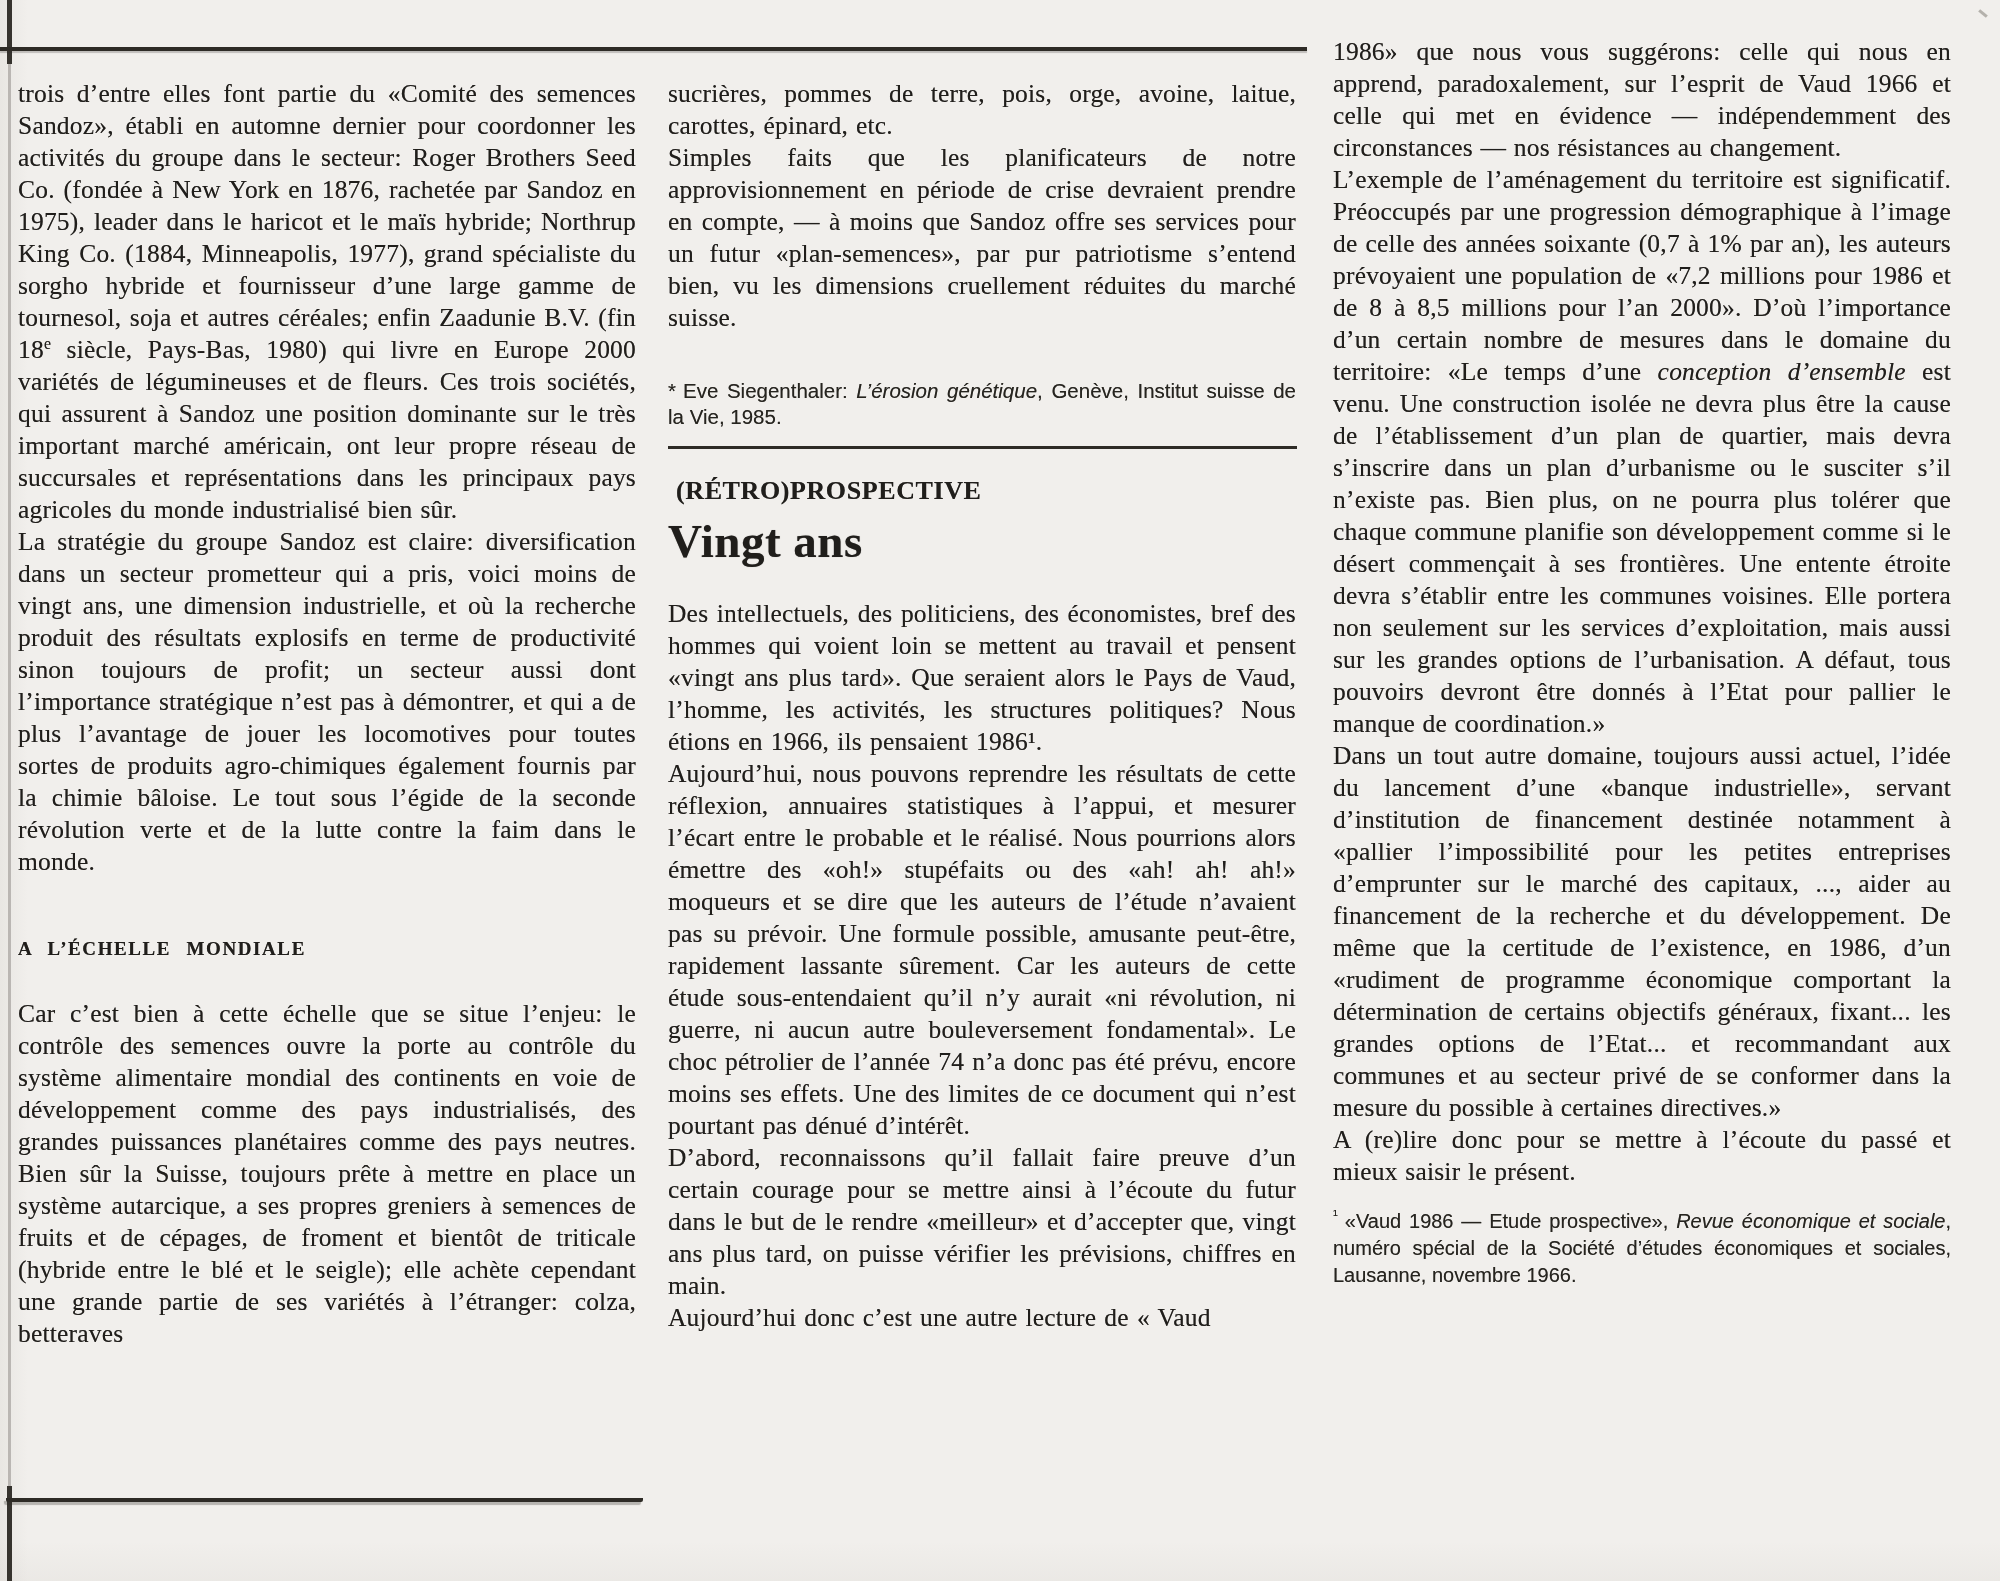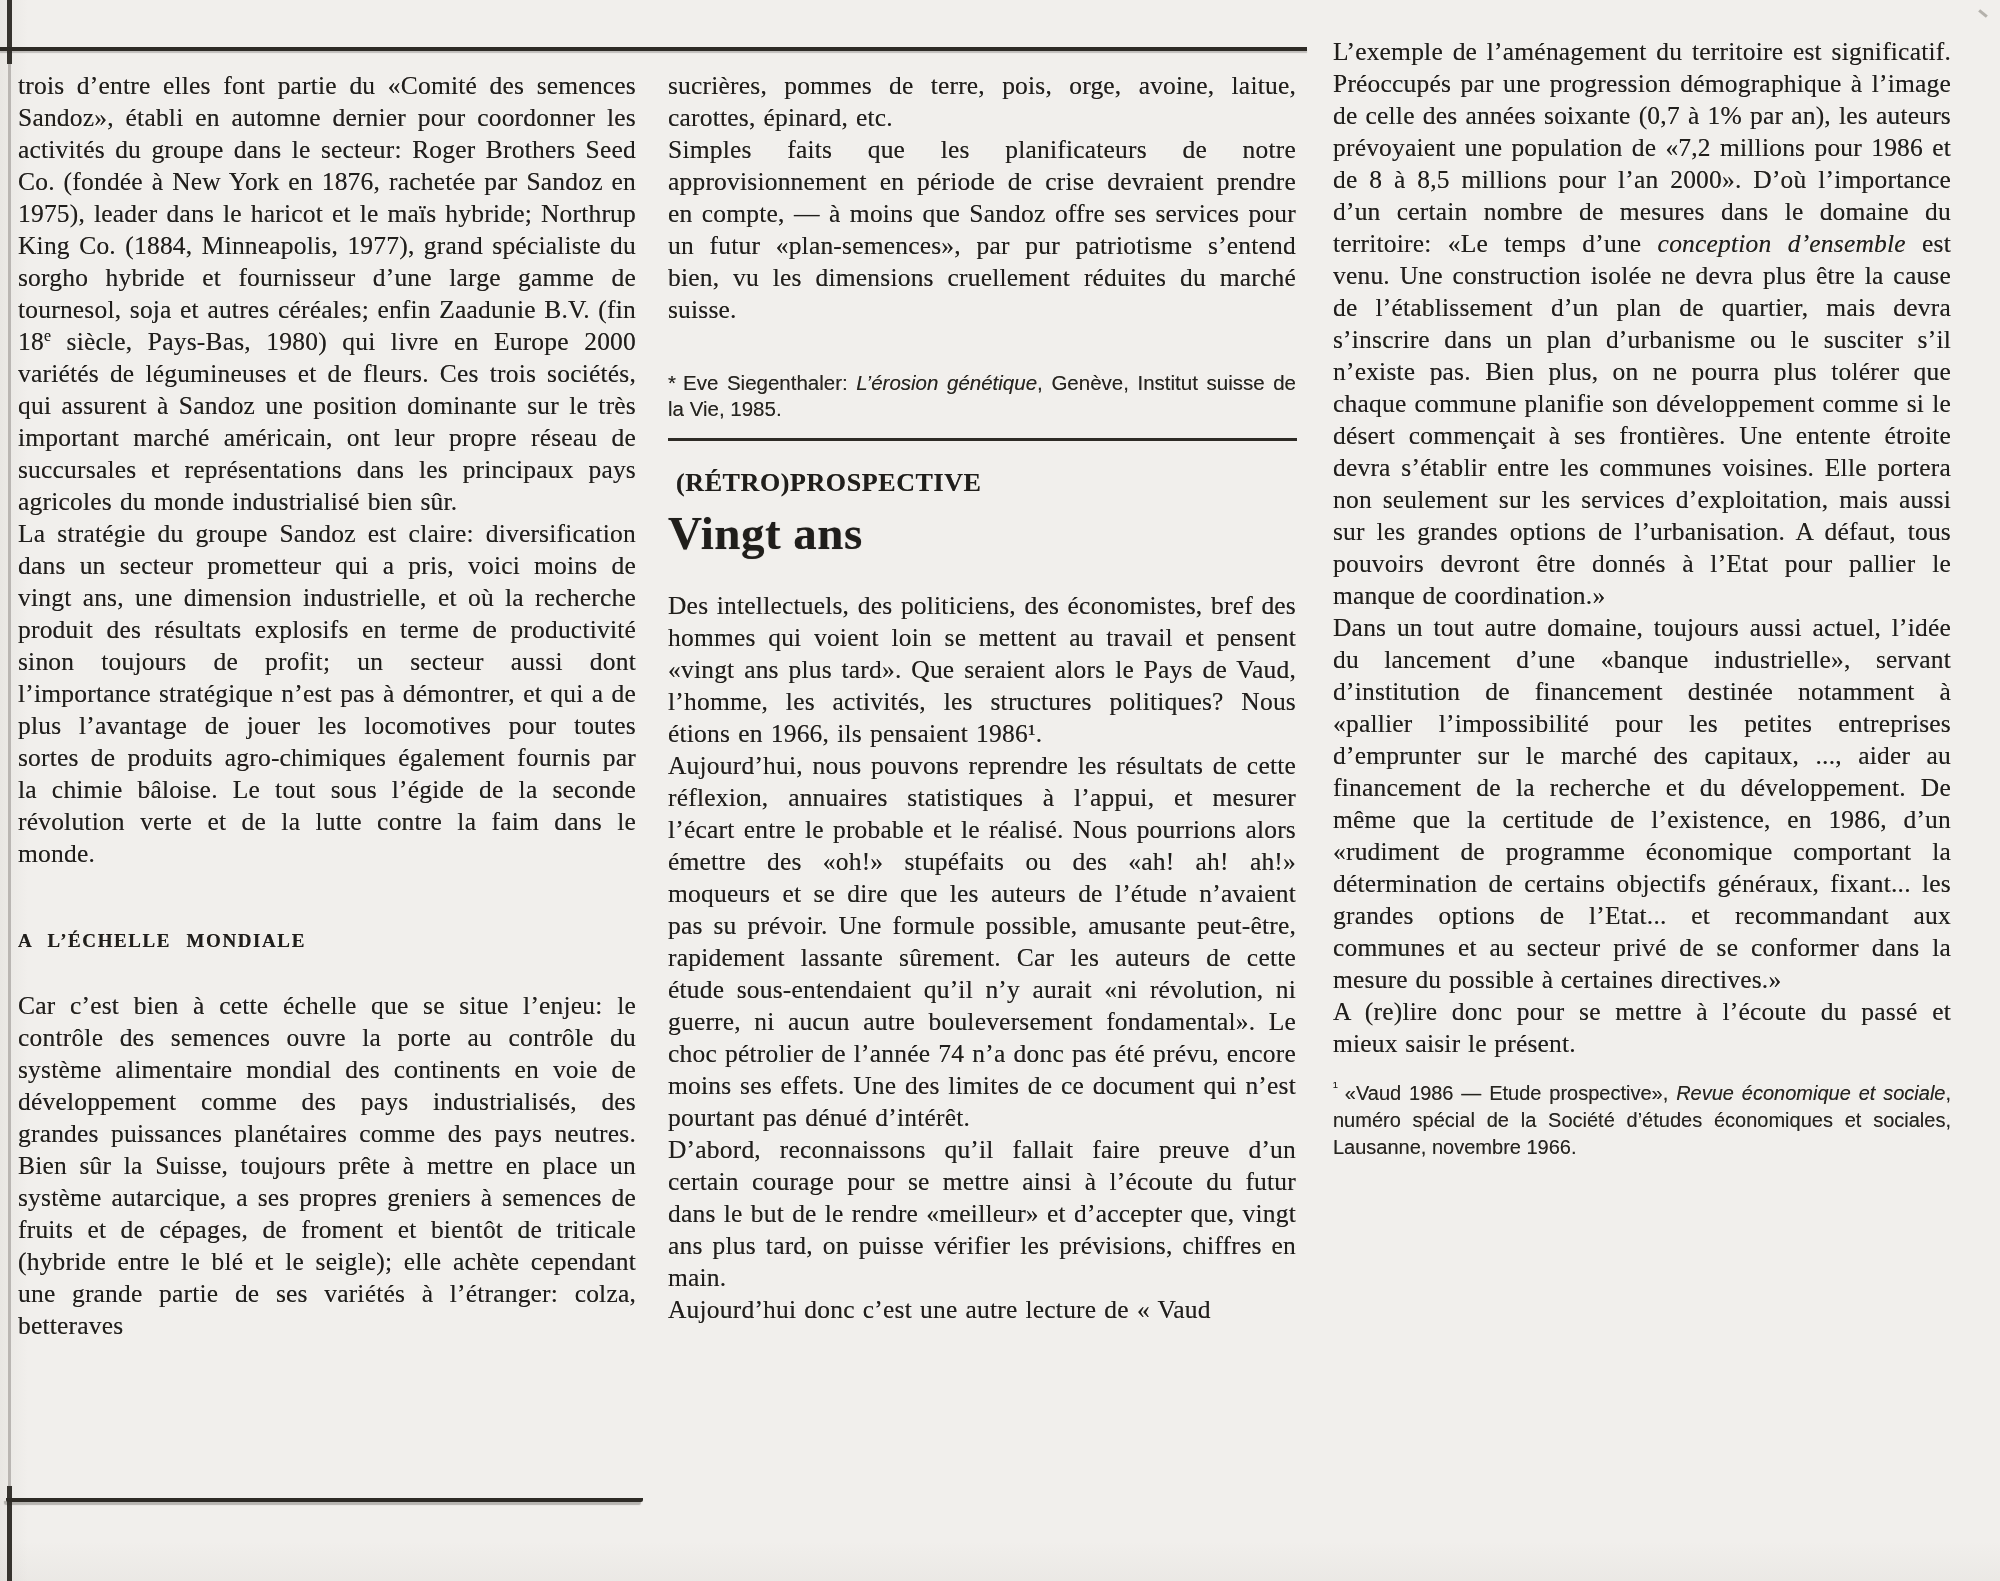--- a/index.html
+++ b/index.html
@@ -16,21 +16,21 @@
   }
   
   .edge-line{position:absolute;left:8px;top:0;width:3px;height:1581px;background:rgba(95,90,82,0.35);}
   .edge-line-top{position:absolute;left:7px;top:0;width:5px;height:64px;background:#36332e;}
   .edge-line-bottom{position:absolute;left:7px;top:1486px;width:5px;height:95px;background:#36332e;}
   .speck{position:absolute;left:1978px;top:12px;width:10px;height:3px;background:rgba(130,125,118,0.55);transform:rotate(40deg);}
   .rule{background:#2e2b26;}
   .rule-top{position:absolute;left:0;top:47px;width:1307px;height:4px;box-shadow:0 2px 1px rgba(46,43,38,0.25);}
   .rule-bottom{position:absolute;left:6px;top:1498px;width:637px;height:4px;border-radius:0 0 2px 2px;box-shadow:-2px 3px 1px rgba(46,43,38,0.3);}
   
-  .col{position:absolute;top:70px;width:618px;}
+  .col{position:absolute;top:78px;width:618px;}
   .col-1{left:18px;}
   .col-2{left:668px;width:628px;}
   .col-3{left:1333px;top:36px;}
   p.body{
     margin:0;
     font-size:25.5px;line-height:32px;
     text-align:justify;
     letter-spacing:0.2px;
     word-spacing:1.5px;
     hyphens:auto;-webkit-hyphens:auto;
@@ -113,20 +113,21 @@
         <span style="display:block">Vingt ans</span>
       </h1>
 
     <p class="body">Des intellectuels, des politiciens, des économistes, bref des hommes qui voient loin se mettent au travail et pensent «vingt ans plus tard». Que seraient alors le Pays de Vaud, l’homme, les activités, les structures politiques? Nous étions en 1966, ils pensaient 1986¹.</p>
     <p class="body">Aujourd’hui, nous pouvons reprendre les résultats de cette réflexion, annuaires statistiques à l’appui, et mesurer l’écart entre le probable et le réalisé. Nous pourrions alors émettre des «oh!» stupéfaits ou des «ah! ah! ah!» moqueurs et se dire que les auteurs de l’étude n’avaient pas su prévoir. Une formule possible, amusante peut-être, rapidement lassante sûrement. Car les auteurs de cette étude sous-entendaient qu’il n’y aurait «ni révolution, ni guerre, ni aucun autre bouleversement fondamental». Le choc pétrolier de l’année 74 n’a donc pas été prévu, encore moins ses effets. Une des limites de ce document qui n’est pourtant pas dénué d’intérêt.</p>
     <p class="body">D’abord, reconnaissons qu’il fallait faire preuve d’un certain courage pour se mettre ainsi à l’écoute du futur dans le but de le rendre «meilleur» et d’accepter que, vingt ans plus tard, on puisse vérifier les prévisions, chiffres en main.</p>
     <p class="body">Aujourd’hui donc c’est une autre lecture de « Vaud</p>
   </div>
 
   <div class="col col-3">
+    <p class="body">1986» que nous vous suggérons: celle qui nous en apprend, paradoxalement, sur l’esprit de Vaud 1966 et celle qui met en évidence — indépendemment des circonstances — nos résistances au changement.</p>
     <p class="body gap-top"><span>L’exemple de l’aménagement du territoire est significatif. Préoccupés par une progression démographique à l’image de celle des années soixante (0,7 à 1% par an), les auteurs prévoyaient une population de «7,2 millions pour 1986 et de 8 à 8,5 millions pour l’an 2000». D’où l’importance d’un certain nombre de mesures dans le domaine du territoire: «Le temps d’une </span><span class="seg-italic">conception d’ensemble</span><span> est venu. Une construction isolée ne devra plus être la cause de l’établissement d’un plan de quartier, mais devra s’inscrire dans un plan d’urbanisme ou le susciter s’il n’existe pas. Bien plus, on ne pourra plus tolérer que chaque commune planifie son développement comme si le désert commençait à ses frontières. Une entente étroite devra s’établir entre les communes voisines. Elle portera non seulement sur les services d’exploitation, mais aussi sur les grandes options de l’urbanisation. A défaut, tous pouvoirs devront être donnés à l’Etat pour pallier le manque de coordination.»</span></p>
     <p class="body">Dans un tout autre domaine, toujours aussi actuel, l’idée du lancement d’une «banque industrielle», servant d’institution de financement destinée notamment à «pallier l’impossibilité pour les petites entreprises d’emprunter sur le marché des capitaux, ..., aider au financement de la recherche et du développement. De même que la certitude de l’existence, en 1986, d’un «rudiment de programme économique comportant la détermination de certains objectifs généraux, fixant... les grandes options de l’Etat... et recommandant aux communes et au secteur privé de se conformer dans la mesure du possible à certaines directives.»</p>
     <p class="body">A (re)lire donc pour se mettre à l’écoute du passé et mieux saisir le présent.</p>
 
     <p class="fn3"><span class="fn-marker sup">¹</span><span>«Vaud 1986 — Etude prospective», </span><span class="seg-italic">Revue économique et sociale</span><span>, numéro spécial de la Société d’études économiques et sociales, Lausanne, novembre 1966.</span></p>
   </div>
 
 </div>
 
 </body></html>

